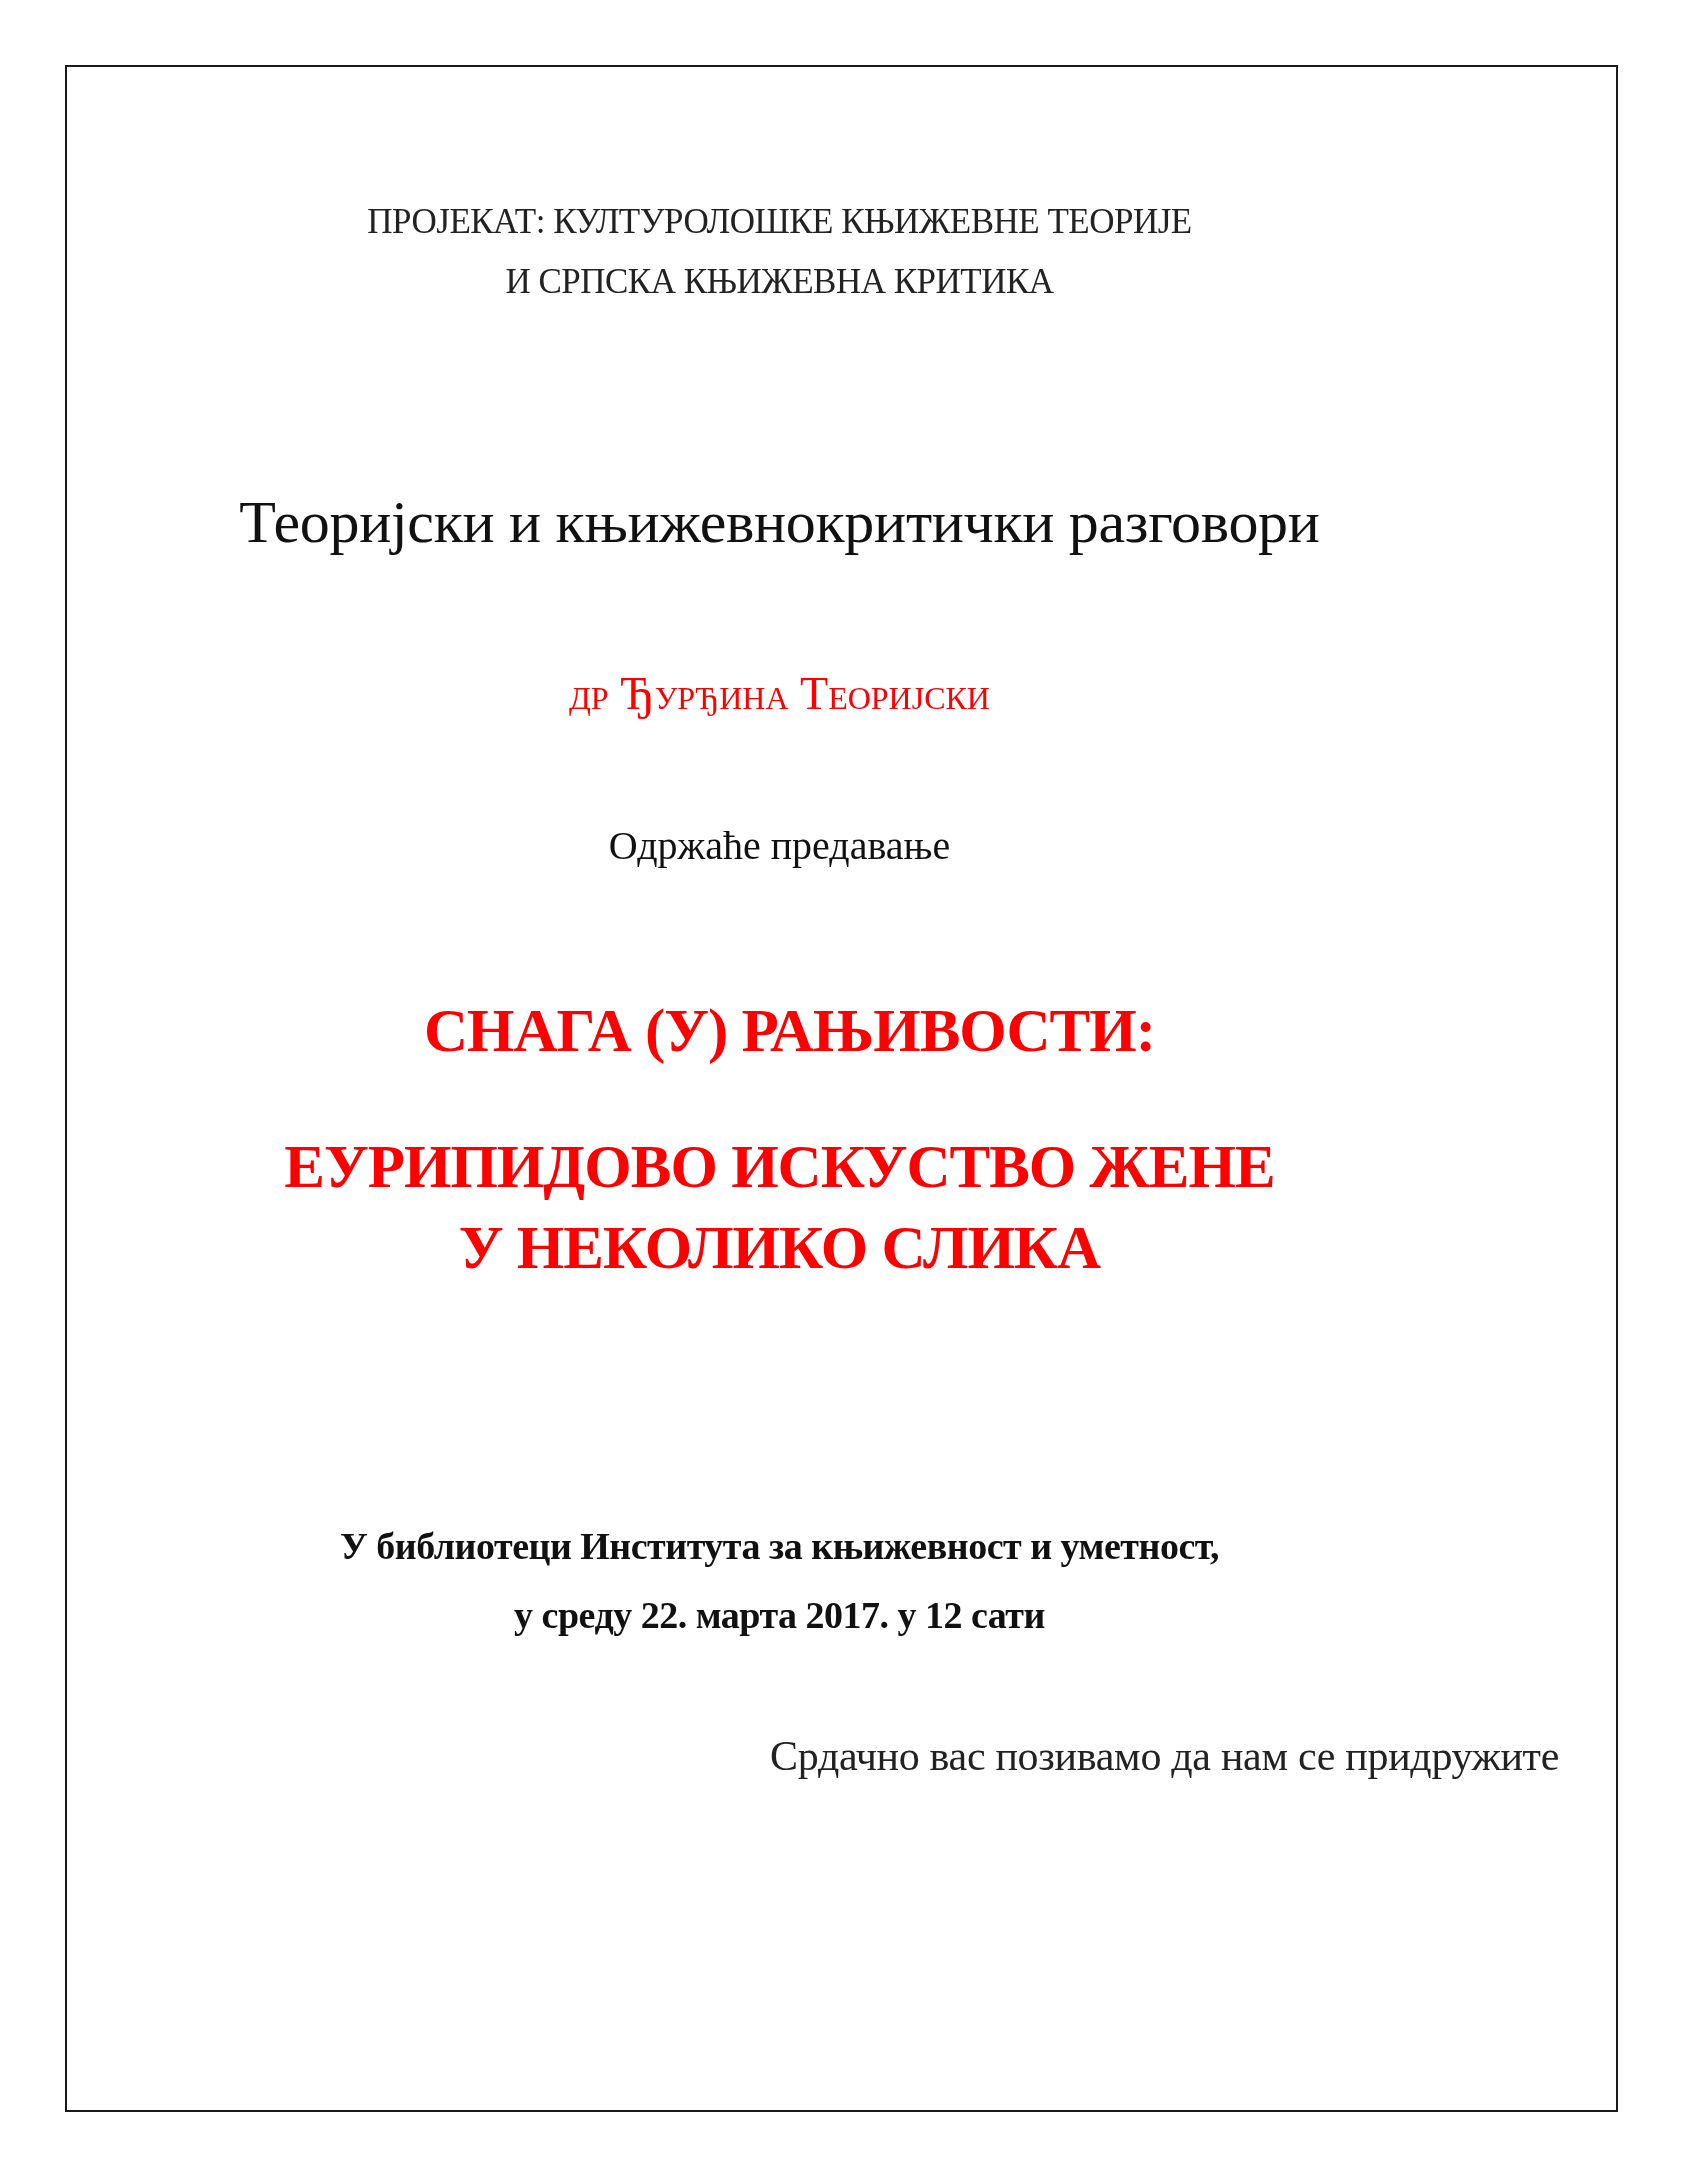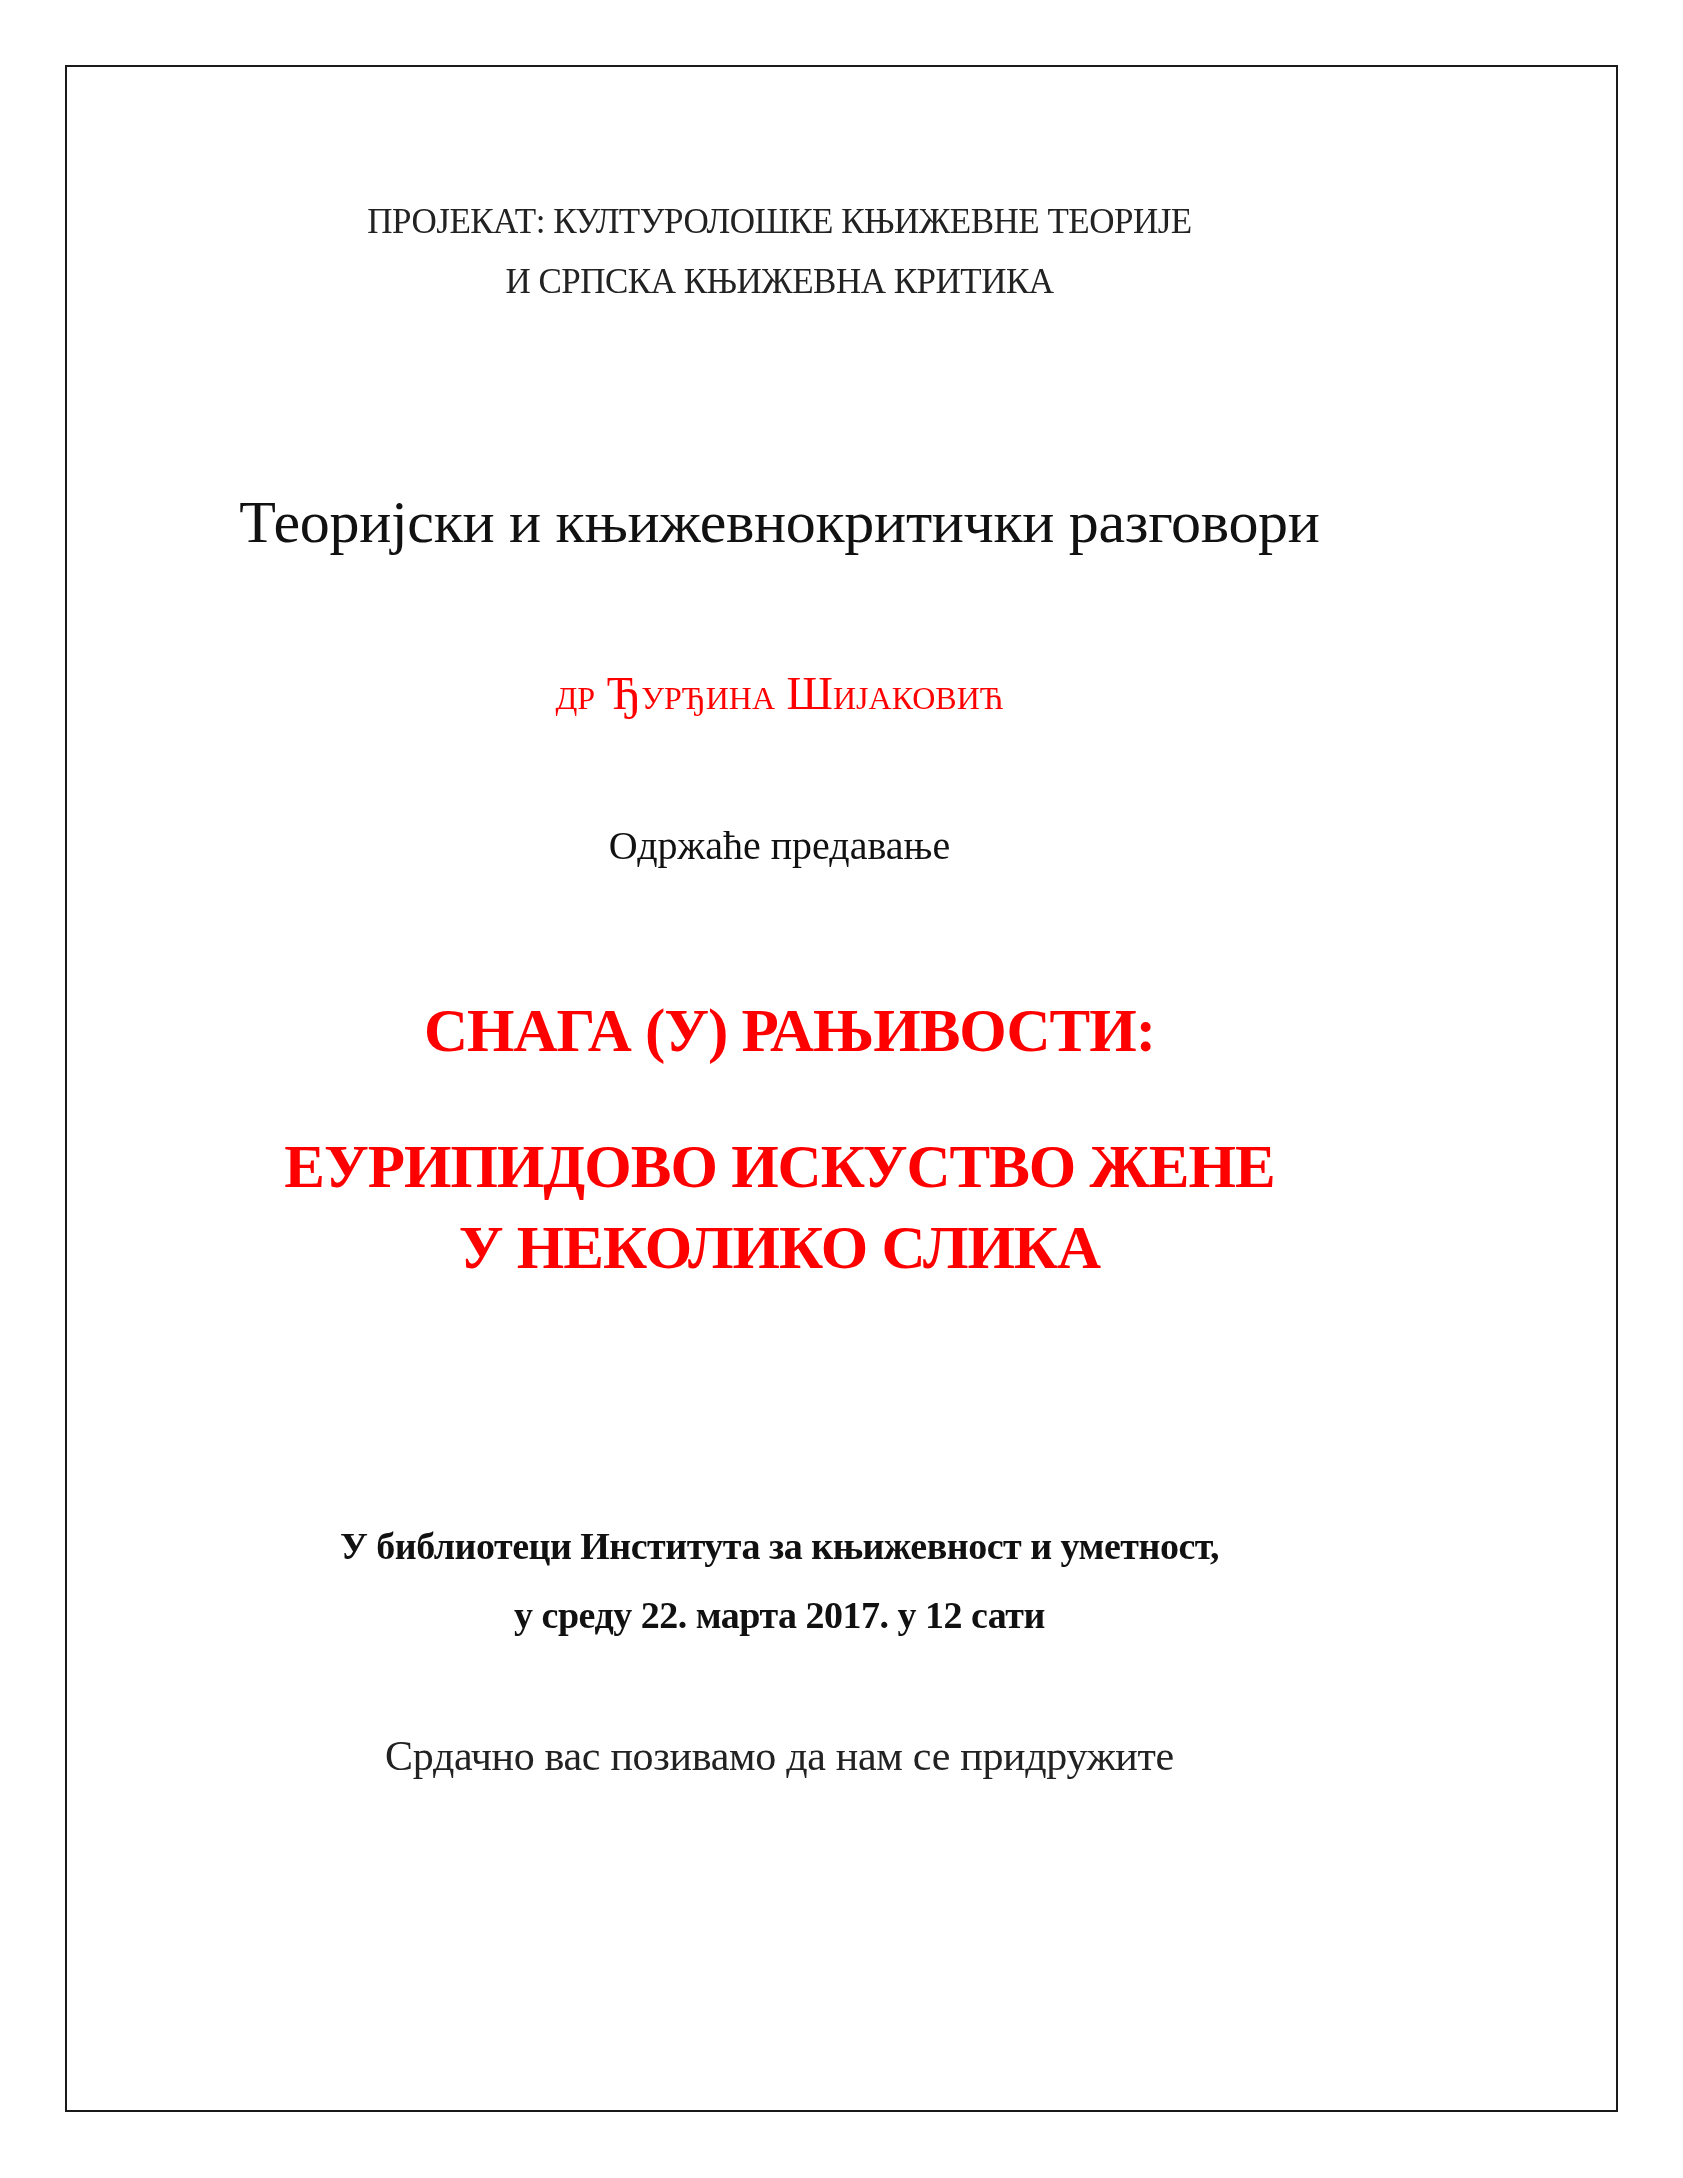--- a/index.html
+++ b/index.html
@@ -5,33 +5,33 @@
   html, body { margin:0; padding:0; background:#ffffff; }
   body { width:1683px; height:2178px; position:relative; overflow:hidden; font-family:"Liberation Serif", "DejaVu Serif", serif; }
   .frame { position:absolute; left:65px; top:65px; width:1549px; height:2043px; border:2px solid #1a1a1a; box-sizing:content-box; }
   .line { position:absolute; left:0; width:1559px; text-align:center; white-space:nowrap; line-height:1; }
   .hdr { font-size:35px; color:#222; letter-spacing:-0.5px; }
   .sub { font-size:60px; color:#111; letter-spacing:-0.3px; }
   .name { font-size:46px; color:#ff0000; font-variant:small-caps; letter-spacing:0px; }
   .lect { font-size:40px; color:#111; }
   .title { font-size:61px; color:#ff0000; font-weight:bold; letter-spacing:-1px; }
   .loc { font-size:38px; color:#111; font-weight:bold; letter-spacing:-0.5px;margin-top:44px; }
-  .invite { font-size:42px; color:#222; letter-spacing:-0.3px; }
+  .invite { font-size:42px; color:#222; letter-spacing:-0.3px;text-align:right; }
 </style>
 </head>
 <body>
 
 <div class="frame"></div>
 
 <div class="line hdr" style="top:204px;">ПРОЈЕКАТ: КУЛТУРОЛОШКЕ КЊИЖЕВНЕ ТЕОРИЈЕ</div>
 <div class="line hdr" style="top:264px;">И СРПСКА КЊИЖЕВНА КРИТИКА</div>
 
 <div class="line sub" style="top:492px;">Теоријски и књижевнокритички разговори</div>
 
-<div class="line name" style="top:671px;">др Ђурђина Шијаковић</div>
+<div class="line name" style="top:671px;">др Ђурђина Теоријски</div>
 
 <div class="line lect" style="top:826px;">Одржаће предавање</div>
 
 <div class="line title" style="top:1000px;margin-left:10px;">СНАГА (У) РАЊИВОСТИ:</div>
 <div class="line title" style="top:1136px;">ЕУРИПИДОВО ИСКУСТВО ЖЕНЕ</div>
 <div class="line title" style="top:1217px;">У НЕКОЛИКО СЛИКА</div>
 
 <div class="line loc" style="top:1483px;">У библиотеци Института за књижевност и уметност,</div>
 <div class="line loc" style="top:1552px;">у среду 22. марта 2017. у 12 сати</div>
 

